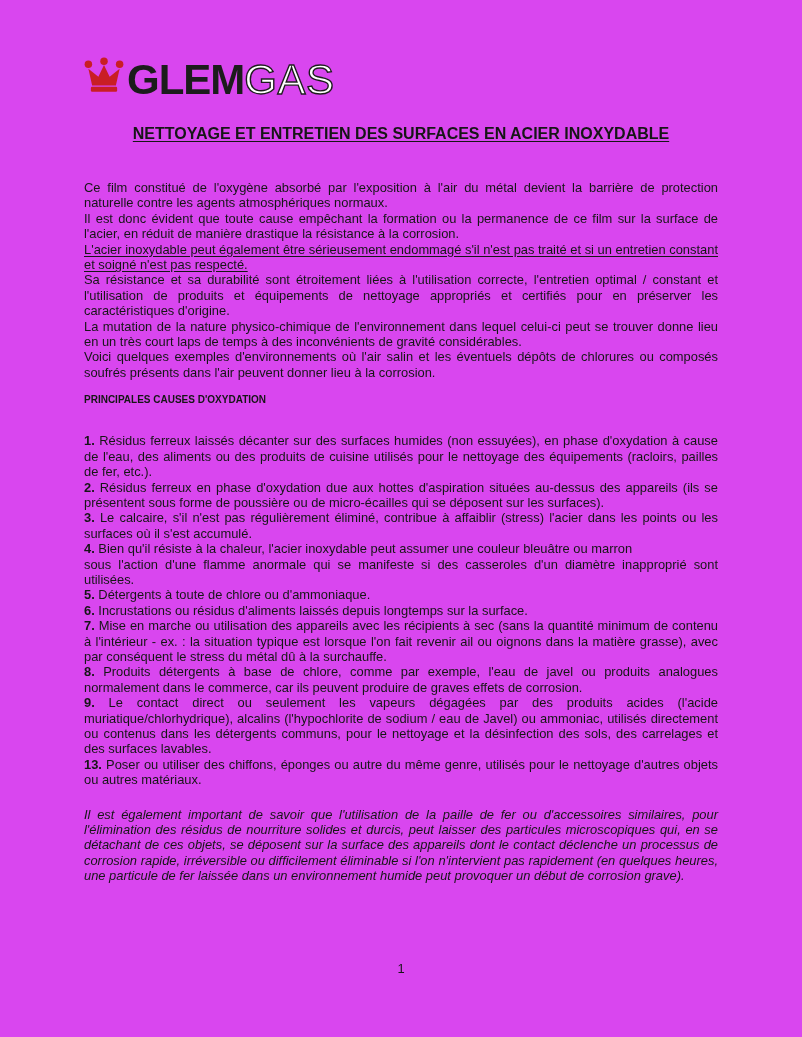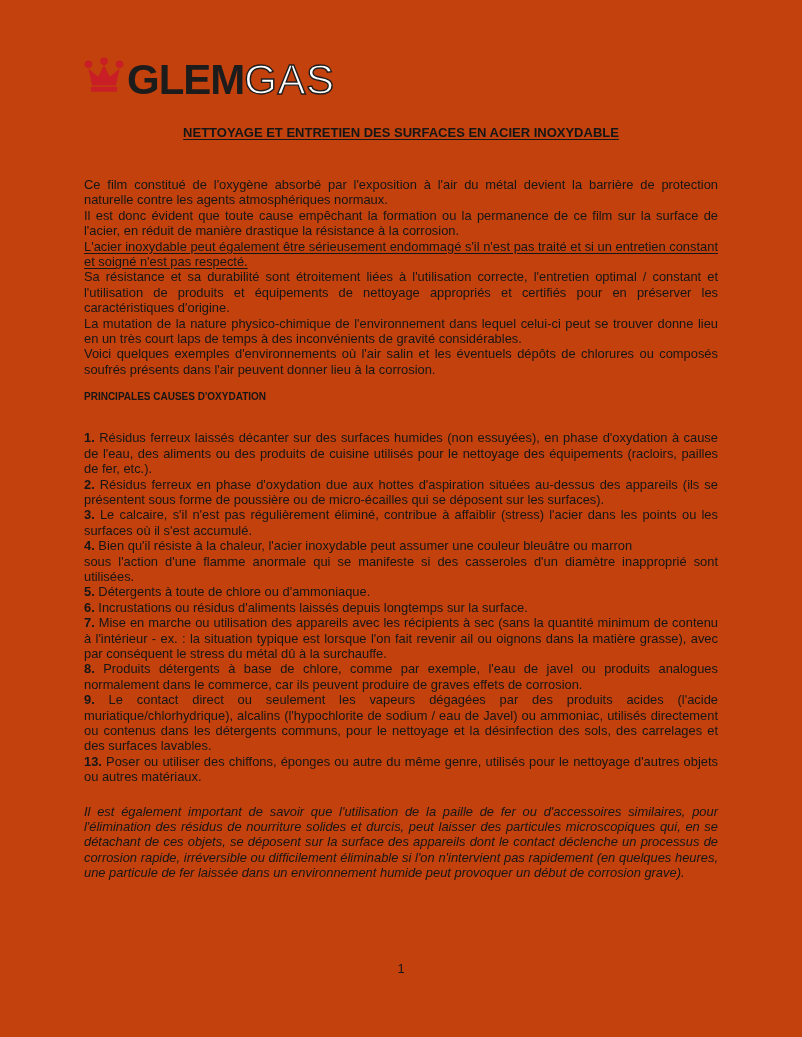--- a/index.html
+++ b/index.html
@@ -1,20 +1,20 @@
 <!DOCTYPE html>
 <html lang="fr"><head>
 <meta charset="utf-8">
 <style>
   html, body { margin: 0; padding: 0; background: #ffffff; }
   .page {
     position: relative;
     width: 802px;
     height: 1037px;
-    background: #c2410c;
+    background: #d946ef;
     font-family: "Liberation Sans", sans-serif;
     color: #161616;
     overflow: hidden;
     box-sizing: border-box;
     padding-top: 52px;
   }
   
   .logo {
     display: flex;
     align-items: flex-end;
@@ -25,21 +25,21 @@
   .brand-text { font-size: 42px; line-height: 0.86; letter-spacing: -1px; white-space: nowrap; }
   .glem { font-weight: bold; color: #1c1c1c; }
   .gas  { font-weight: normal; color: #1c1c1c; letter-spacing: 0.5px; }
   @supports (-webkit-text-stroke: 1px #000) {
     .gas { color: #ffffff; -webkit-text-stroke: 1.4px #1c1c1c; }
   }
   
   .title {
     margin: 27px 84px 37px 84px;
     text-align: center;
-    font-size: 13px;
+    font-size: 16px;
     font-weight: bold;
     text-decoration: underline;
     text-underline-offset: 2px;
   }
   
   .text-block { margin: 0 84px; }
   .para {
     margin: 0;
     font-size: 12.9px;
     line-height: 15.4px;

